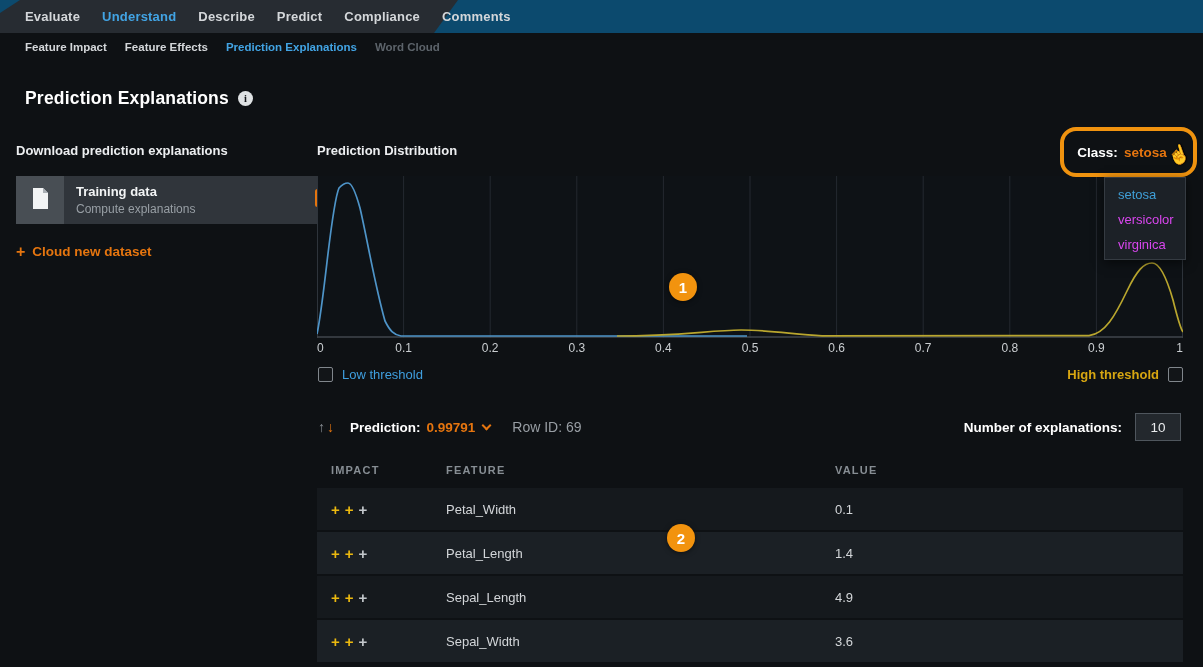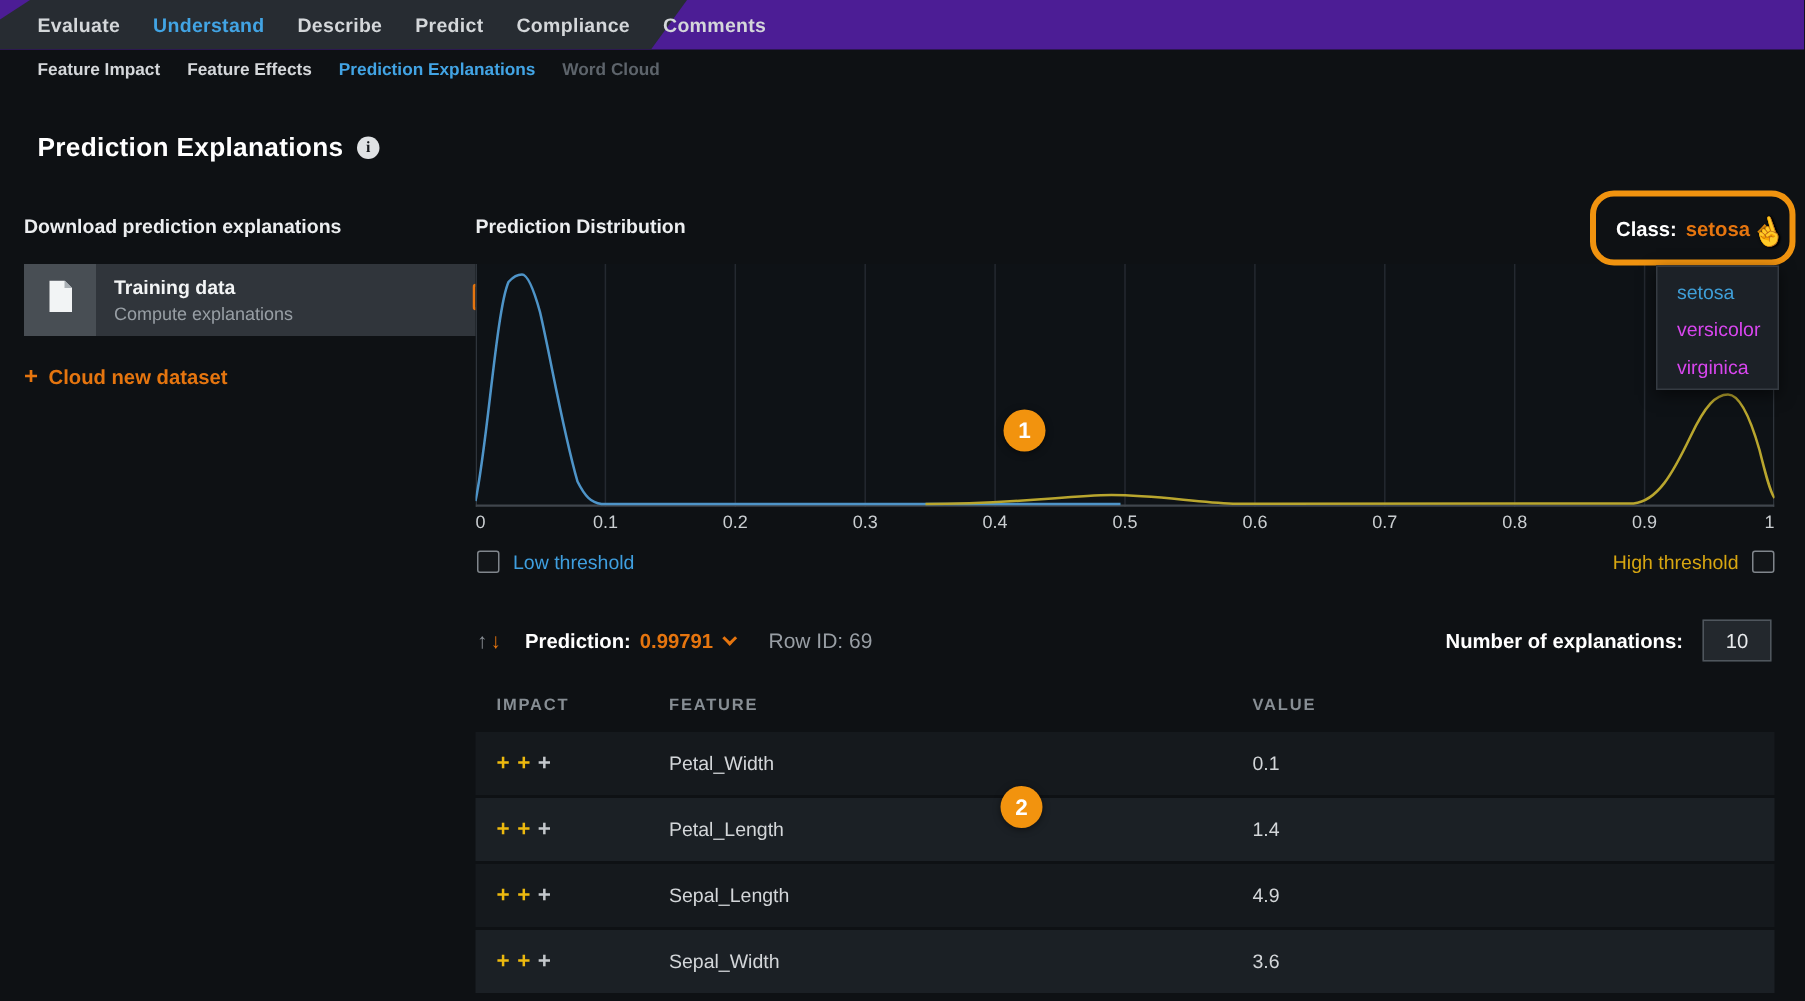--- a/index.html
+++ b/index.html
@@ -1,21 +1,21 @@
 <!DOCTYPE html>
 <html><head>
 <meta charset="utf-8">
 <style>
   * { box-sizing: border-box; }
   html,body { margin:0; padding:0; background:#0e1114; }
   body { font-family:"Liberation Sans", sans-serif; }
   #app { position:relative; width:1203px; height:667px; background:#0e1114; overflow:hidden; color:#d7dadd; }
 
   
-  .header-band { position:absolute; left:0; top:0; width:1203px; height:33px; background:#4c1d95; }
+  .header-band { position:absolute; left:0; top:0; width:1203px; height:33px; background:#0c4a6e; }
   .nav-shape { position:absolute; left:0; top:0; width:458px; height:33px; background:#272c32;
                clip-path:polygon(20px 0, 458px 0, 434px 33px, 0 33px, 0 13px); }
   .main-nav { position:absolute; left:25px; top:0; height:33px; display:flex; gap:22px; align-items:center; }
   .main-nav .nav-item { font-size:13px; font-weight:700; color:#d4d7da; letter-spacing:.2px; cursor:pointer; }
   .main-nav .nav-item.active { color:#42a4e4; }
 
   .subnav { position:absolute; left:25px; top:33px; height:27px; display:flex; gap:18px; align-items:center; }
   .subnav .nav-item { font-size:11.5px; font-weight:700; color:#d4d7da; cursor:pointer; }
   .subnav .nav-item.active { color:#42a4e4; }
   .subnav .nav-item.disabled { color:#5d646b; }
@@ -54,21 +54,21 @@
   .xticks span:nth-child(6){ left:50%; }
   .xticks span:nth-child(7){ left:60%; }
   .xticks span:nth-child(8){ left:70%; }
   .xticks span:nth-child(9){ left:80%; }
   .xticks span:nth-child(10){ left:90%; }
   .xticks span:nth-child(11){ left:100%; transform:translateX(-100%); }
 
   .checkbox { width:15px; height:15px; border:1px solid #80868c; border-radius:2px; background:rgba(255,255,255,0.02); cursor:pointer; flex:0 0 auto; }
   .thr-low { position:absolute; left:318px; top:367px; display:flex; align-items:center; gap:9px; }
   .thr-low .thr-label { font-size:13px; color:#3f9fdf; }
-  .thr-high { position:absolute; right:20px; top:367px; display:flex; align-items:flex-end; gap:9px; }
+  .thr-high { position:absolute; right:20px; top:367px; display:flex; align-items:flex-end; gap:9px;font-weight:bold; }
   .thr-high .thr-label { font-size:13px; color:#d7a611; }
 
   
   .pred-bar { position:absolute; left:318px; top:412px; height:30px; display:flex; align-items:center; }
   .sort-up { font-size:14px; color:#8a9096; cursor:pointer; }
   .sort-down { font-size:14px; color:#e5750f; font-weight:700; cursor:pointer; margin-left:2px; }
   .pred-label { margin-left:16px; font-size:13.5px; font-weight:700; color:#ffffff; }
   .pred-value { margin-left:6px; font-size:13.5px; font-weight:700; color:#e5750f; cursor:pointer; }
   .chev-down { width:7px; height:7px; border-right:2px solid #e5750f; border-bottom:2px solid #e5750f;
                transform:rotate(45deg); margin:-3px 0 0 8px; cursor:pointer; }

